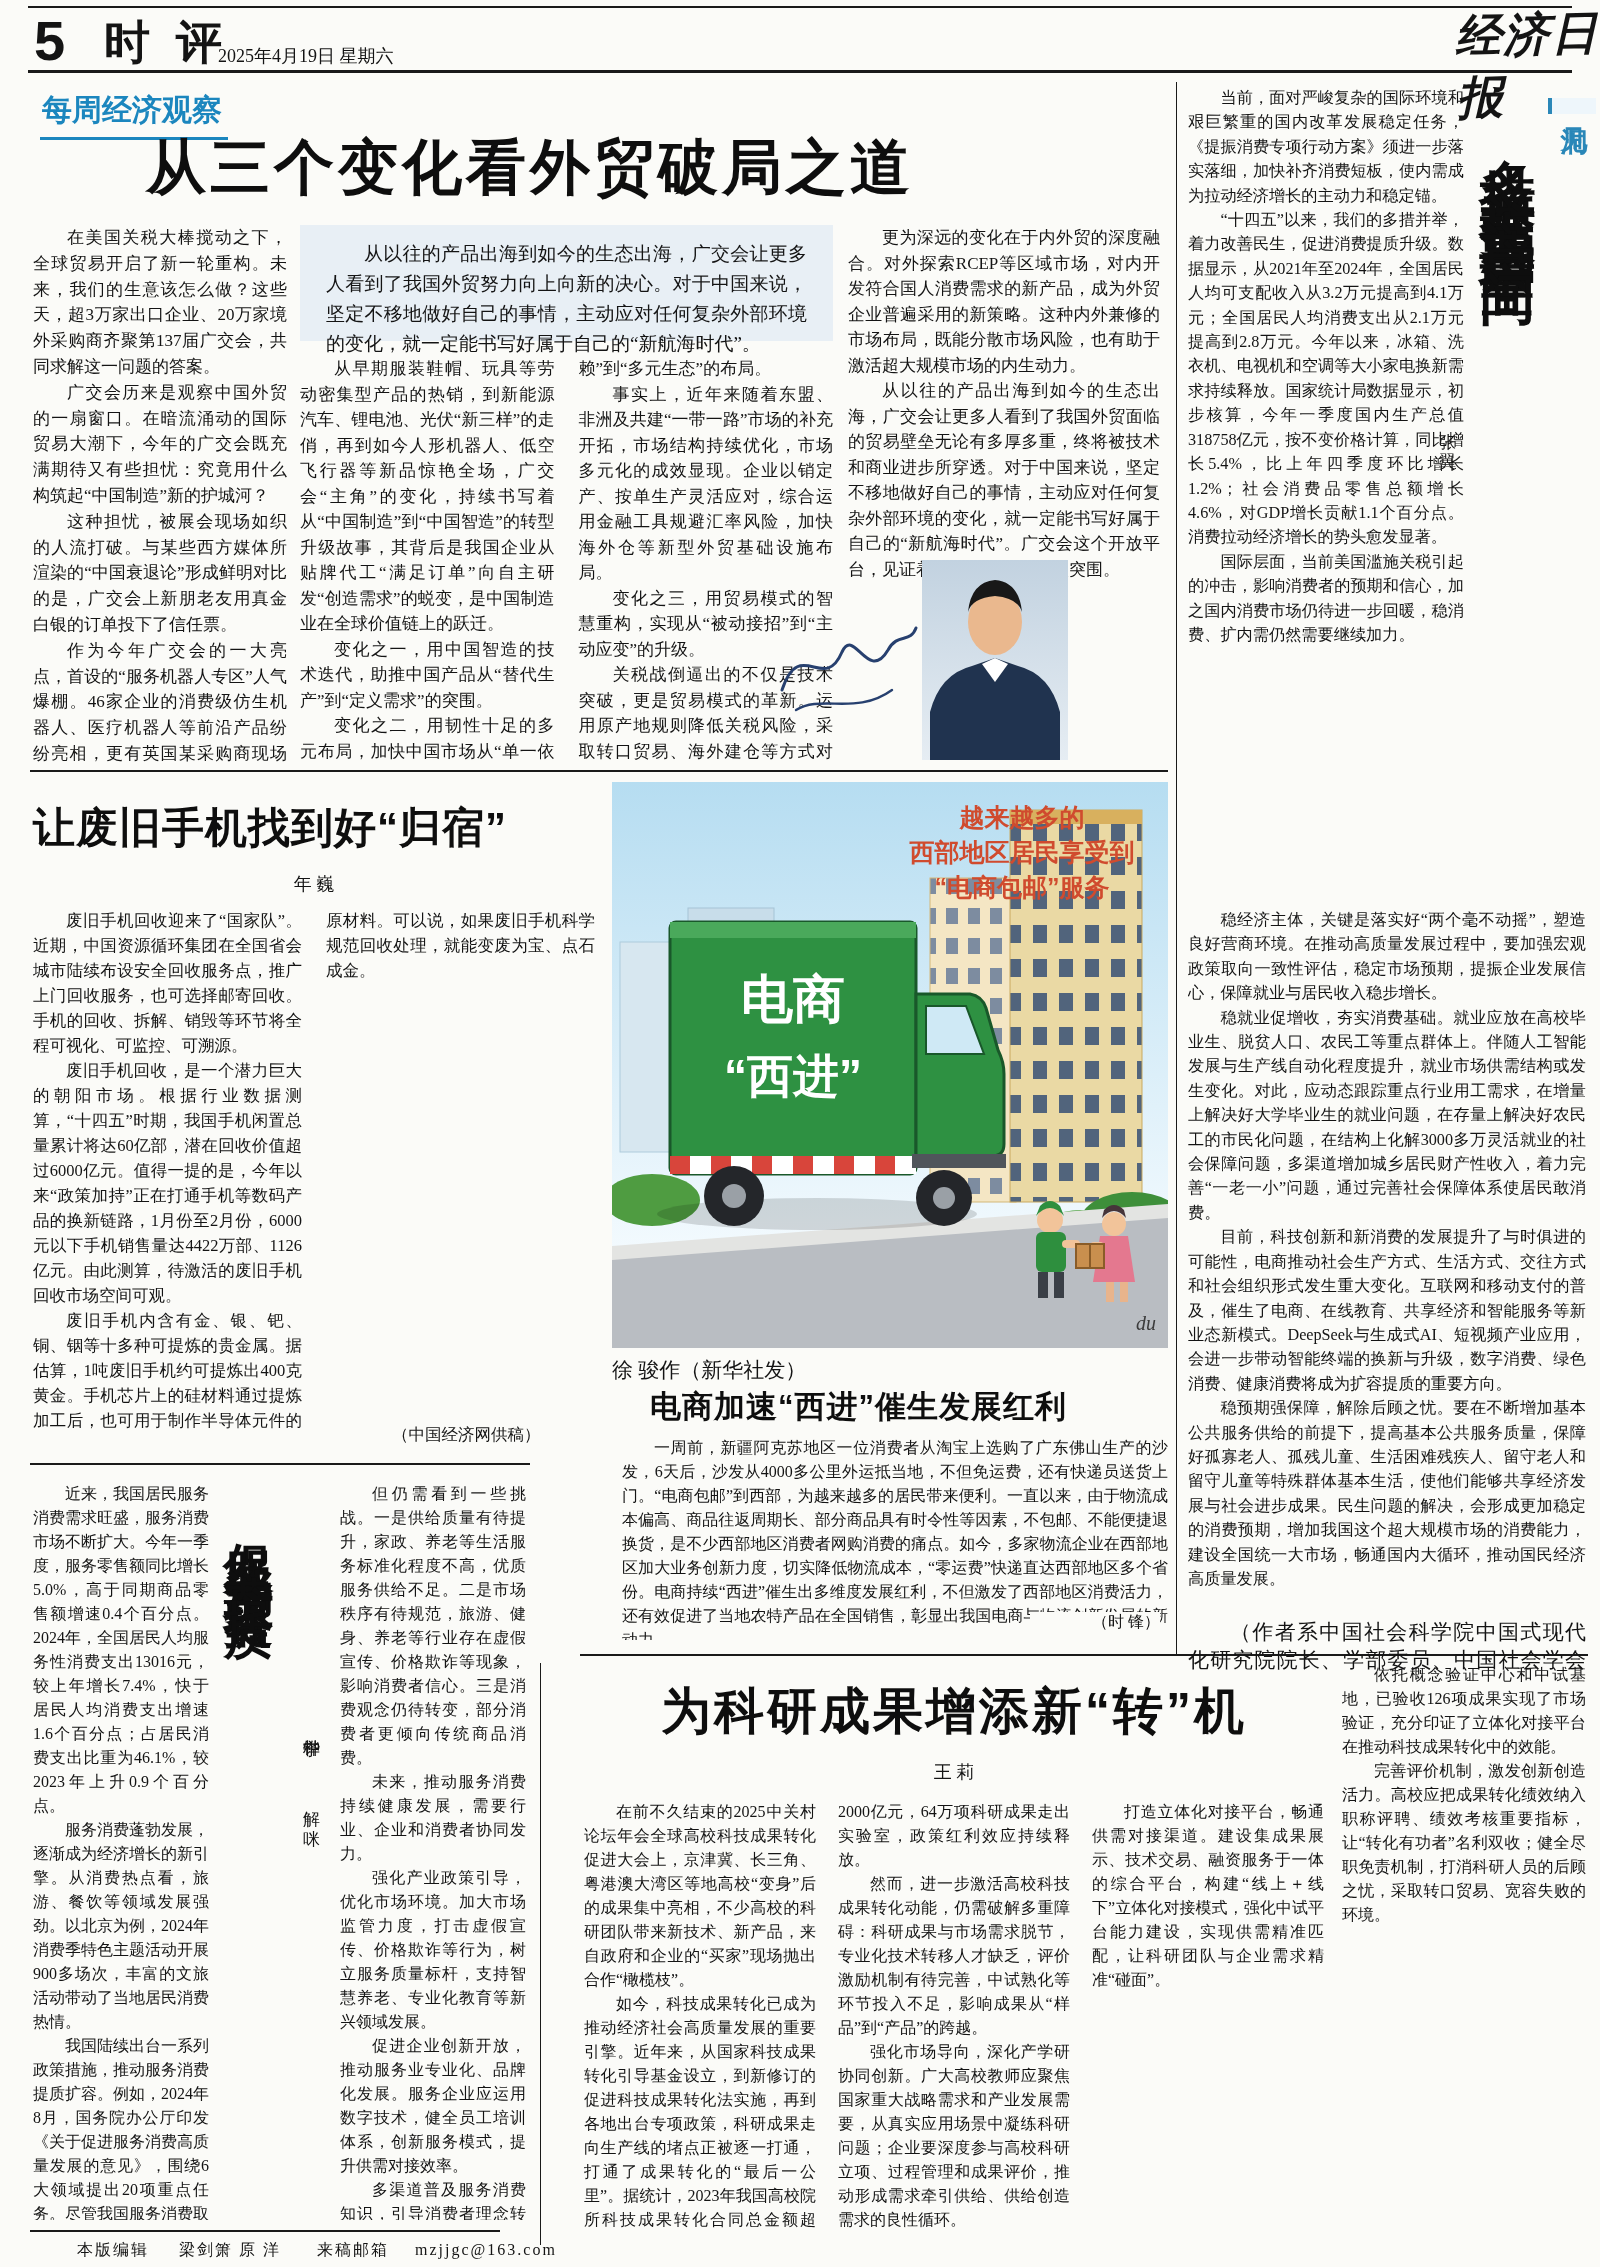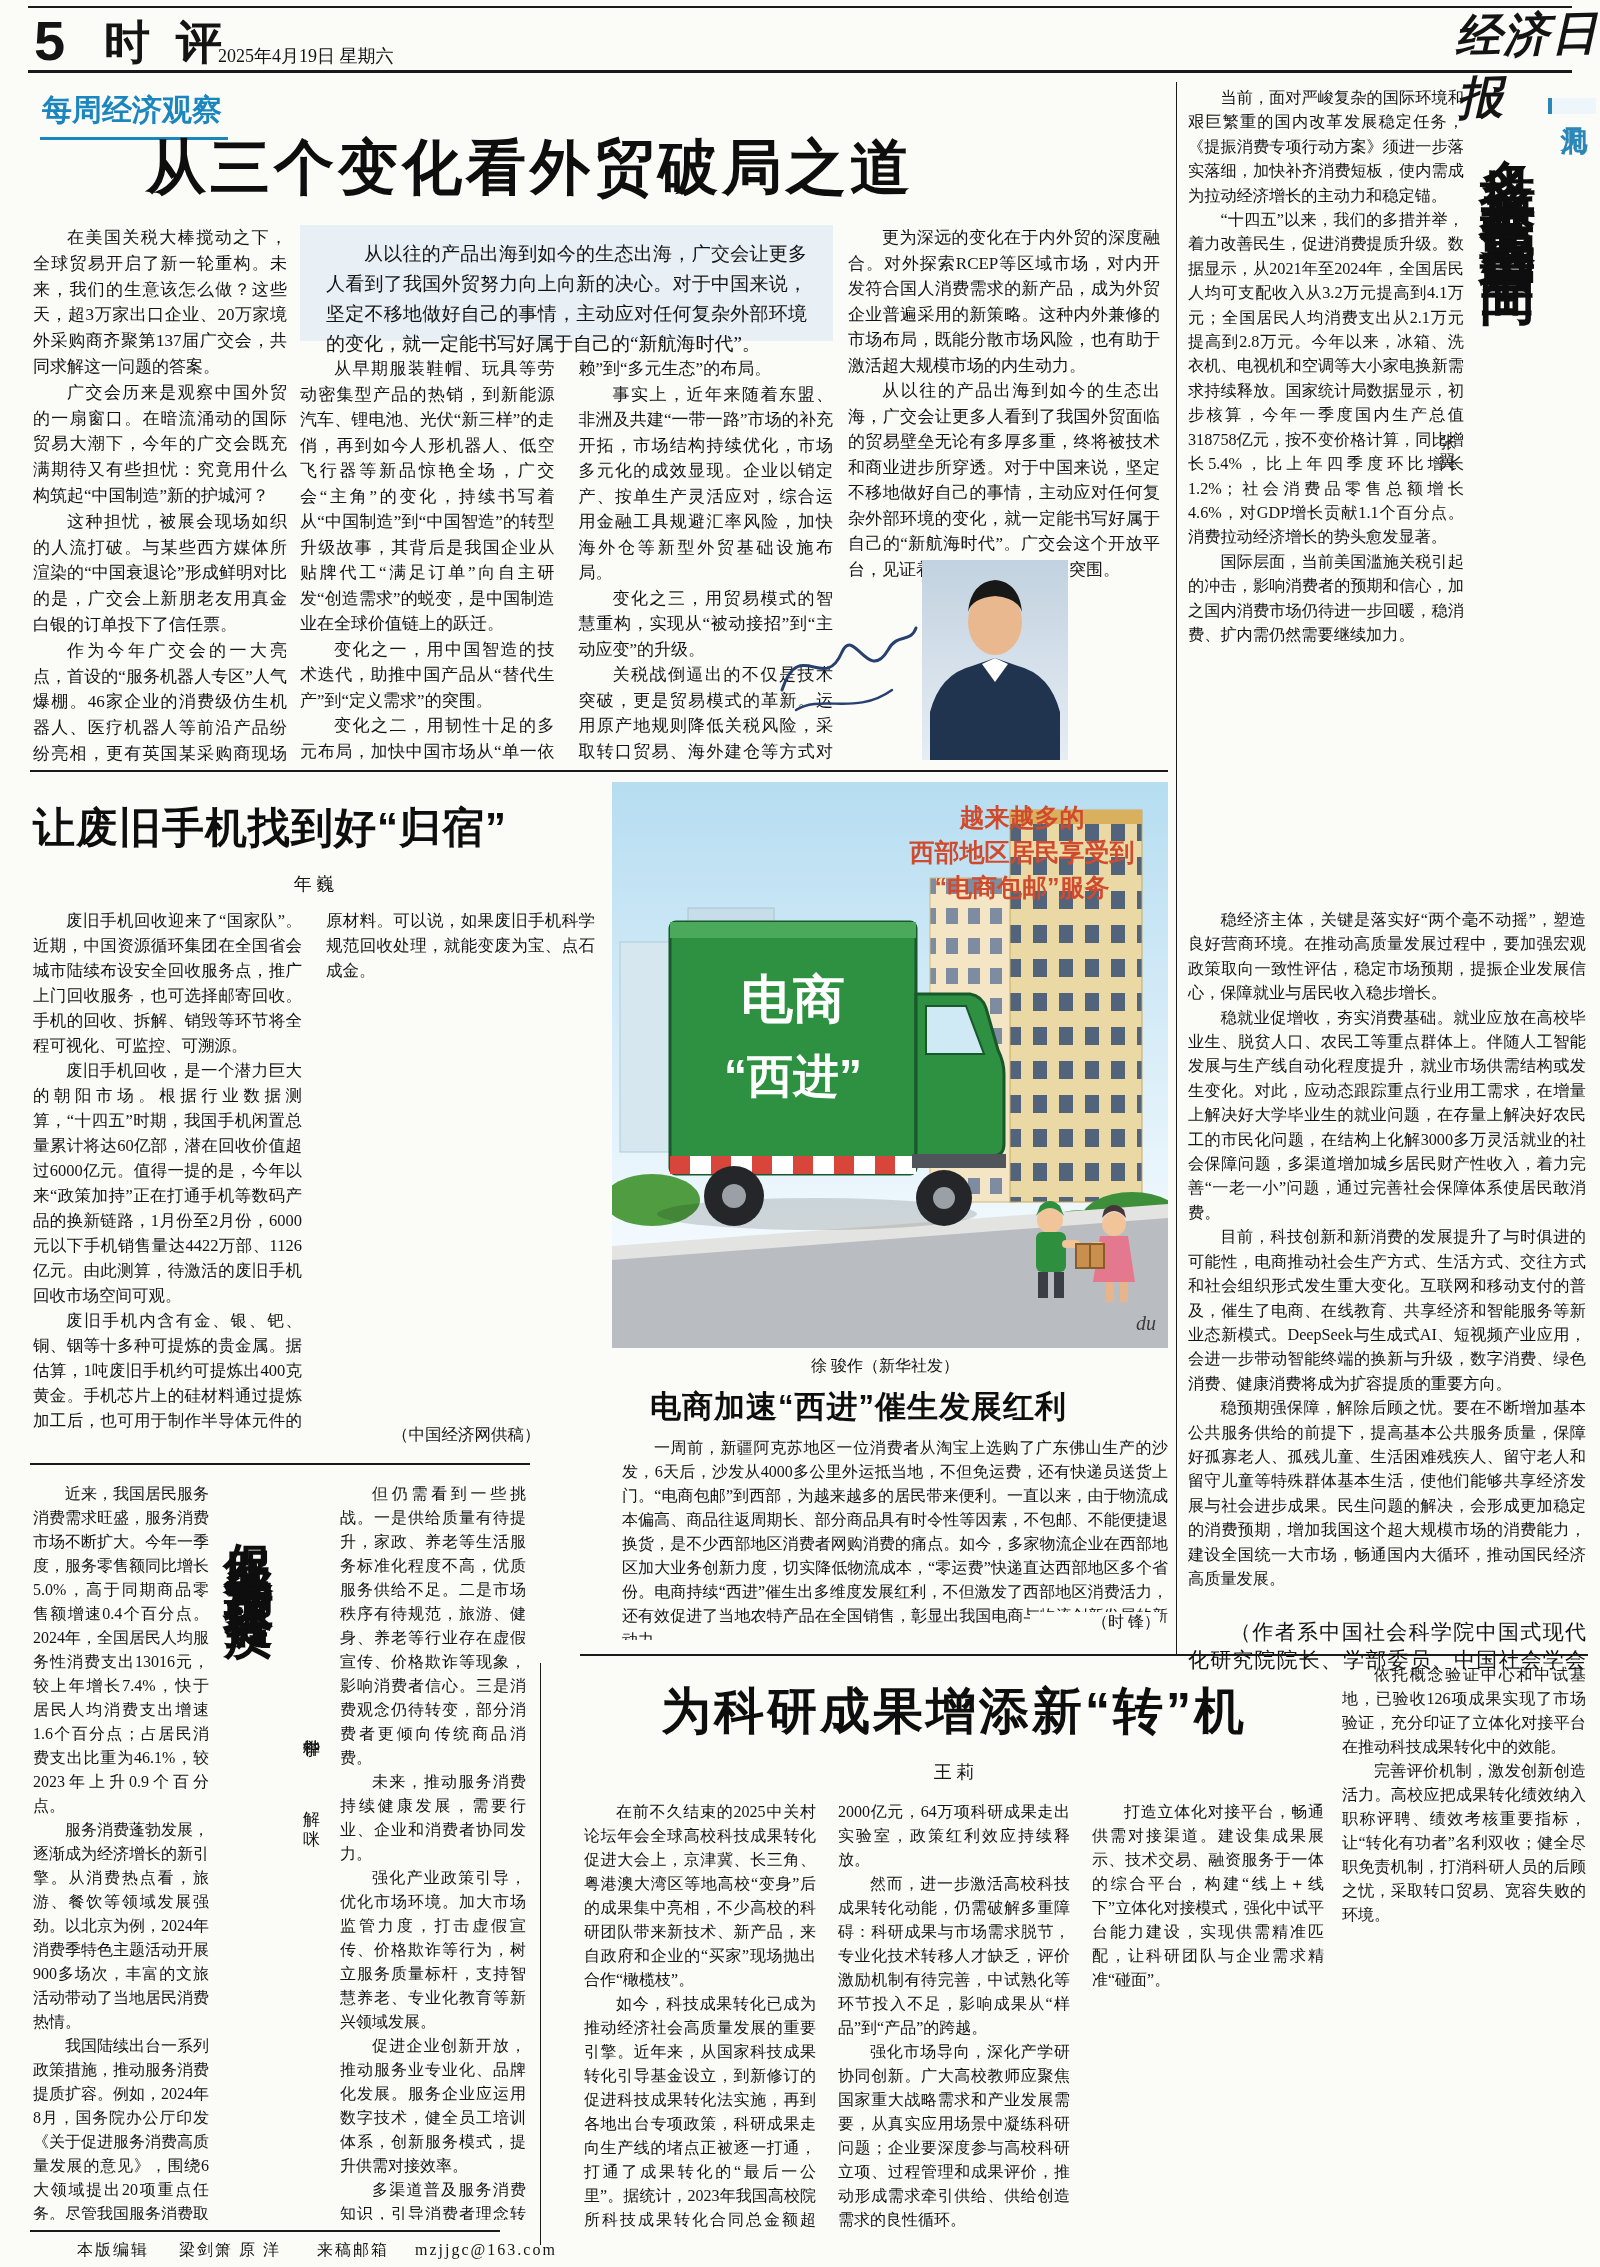--- a/index.html
+++ b/index.html
@@ -158,21 +158,21 @@
   </g>
   <text x="524" y="548" font-size="20" font-style="italic" fill="#3c3c3c" font-family="serif">du</text>
 </svg>
 </div>
 
 <div class="abs sans center" style="left:880px;top:800px;width:284px;font-size:25px;line-height:35px;font-weight:bold;color:#d04b2e;">
   <div>越来越多的</div>
   <div>西部地区居民享受到</div>
   <div>“电商包邮”服务</div>
 </div>
-<div class="abs" style="left:612px;top:1356px;width:546px;text-align:center;font-size:16px;">徐  骏作（新华社发）</div>
+<div class="abs" style="left:612px;top:1356px;width:546px;text-align:left;font-size:21px;">徐  骏作（新华社发）</div>
 
 <div class="abs headline sans" style="left:650px;top:1386px;font-size:31px;letter-spacing:1px;">电商加速“西进”催生发展红利</div>
 <div class="abs txt" style="left:622px;top:1436px;width:546px;height:204px;font-size:16px;line-height:24px;">
     <p class="para">一周前，新疆阿克苏地区一位消费者从淘宝上选购了广东佛山生产的沙发，6天后，沙发从4000多公里外运抵当地，不但免运费，还有快递员送货上门。“电商包邮”到西部，为越来越多的居民带来便利。一直以来，由于物流成本偏高、商品往返周期长、部分商品具有时令性等因素，不包邮、不能便捷退换货，是不少西部地区消费者网购消费的痛点。如今，多家物流企业在西部地区加大业务创新力度，切实降低物流成本，“零运费”快递直达西部地区多个省份。电商持续“西进”催生出多维度发展红利，不但激发了西部地区消费活力，还有效促进了当地农特产品在全国销售，彰显出我国电商与物流创新发展的新动力。</p>
   </div>
 <div class="abs" style="left:1030px;top:1612px;width:130px;text-align:right;font-size:16px;background:#fbfbf8;">（时  锋）</div>
 
 <div class="abs rule" style="left:30px;top:1463px;width:500px;height:2px;"></div>
 <div class="abs txt" style="left:33px;top:1482px;width:176px;height:738px;font-size:16px;line-height:24px;">
     <p class="para">近来，我国居民服务消费需求旺盛，服务消费市场不断扩大。今年一季度，服务零售额同比增长5.0%，高于同期商品零售额增速0.4个百分点。2024年，全国居民人均服务性消费支出13016元，较上年增长7.4%，快于居民人均消费支出增速1.6个百分点；占居民消费支出比重为46.1%，较2023年上升0.9个百分点。</p>

